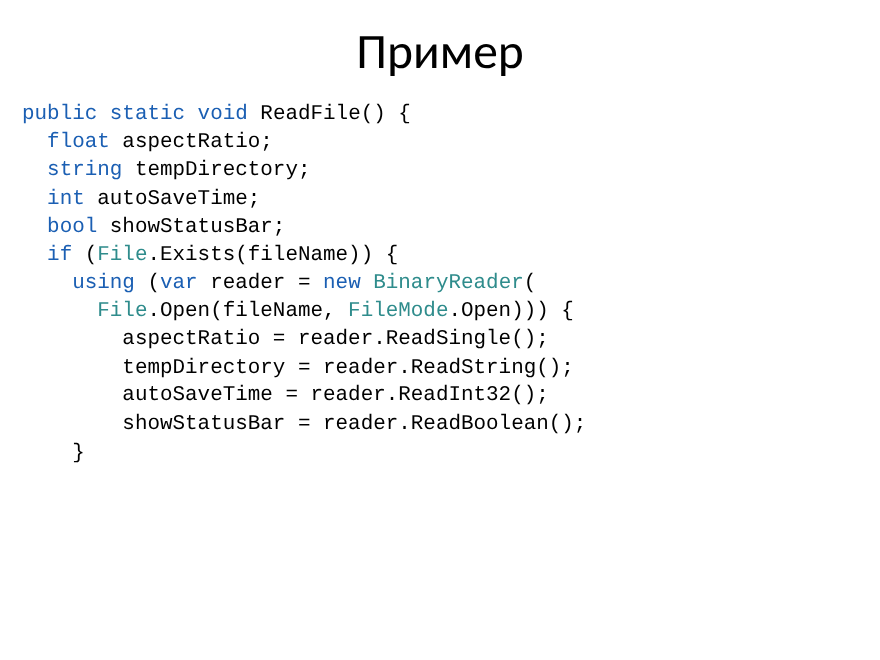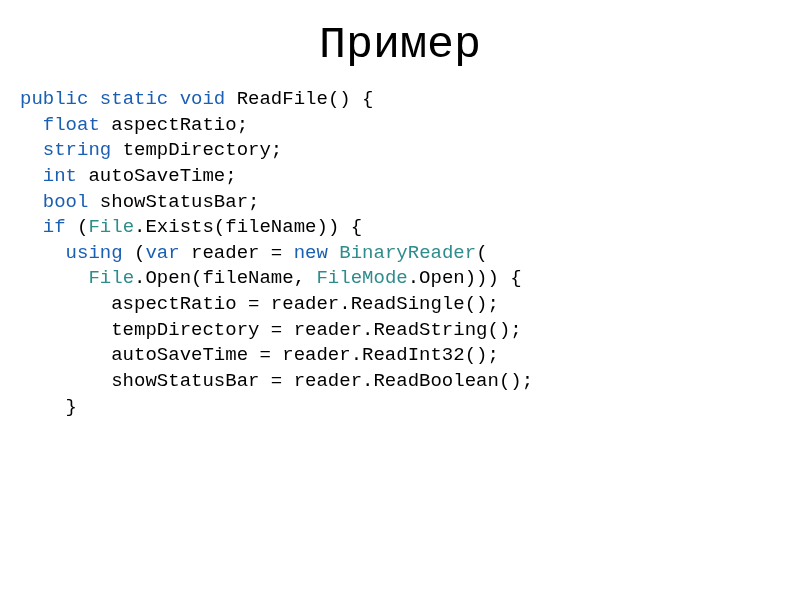--- a/index.html
+++ b/index.html
@@ -17,21 +17,20 @@
     position: relative;
     box-sizing: border-box;
     padding: 10px 20px 0 20px;
   }
   .title {
     text-align: center;
     font-size: 45px;
     color: #000000;
     margin: 10px 0 16px 0;
     font-weight: 400;
-    font-family: Liberation Mono, monospace;
   }
   .code {
     font-family: Consolas, "Courier New", monospace;
     font-size: 19px;
     line-height: 1.35;
     white-space: pre;
     color: #000000;
   }
   .kw  { color: #1b5fb3; }  
   .cls { color: #2f8c8c; }  

